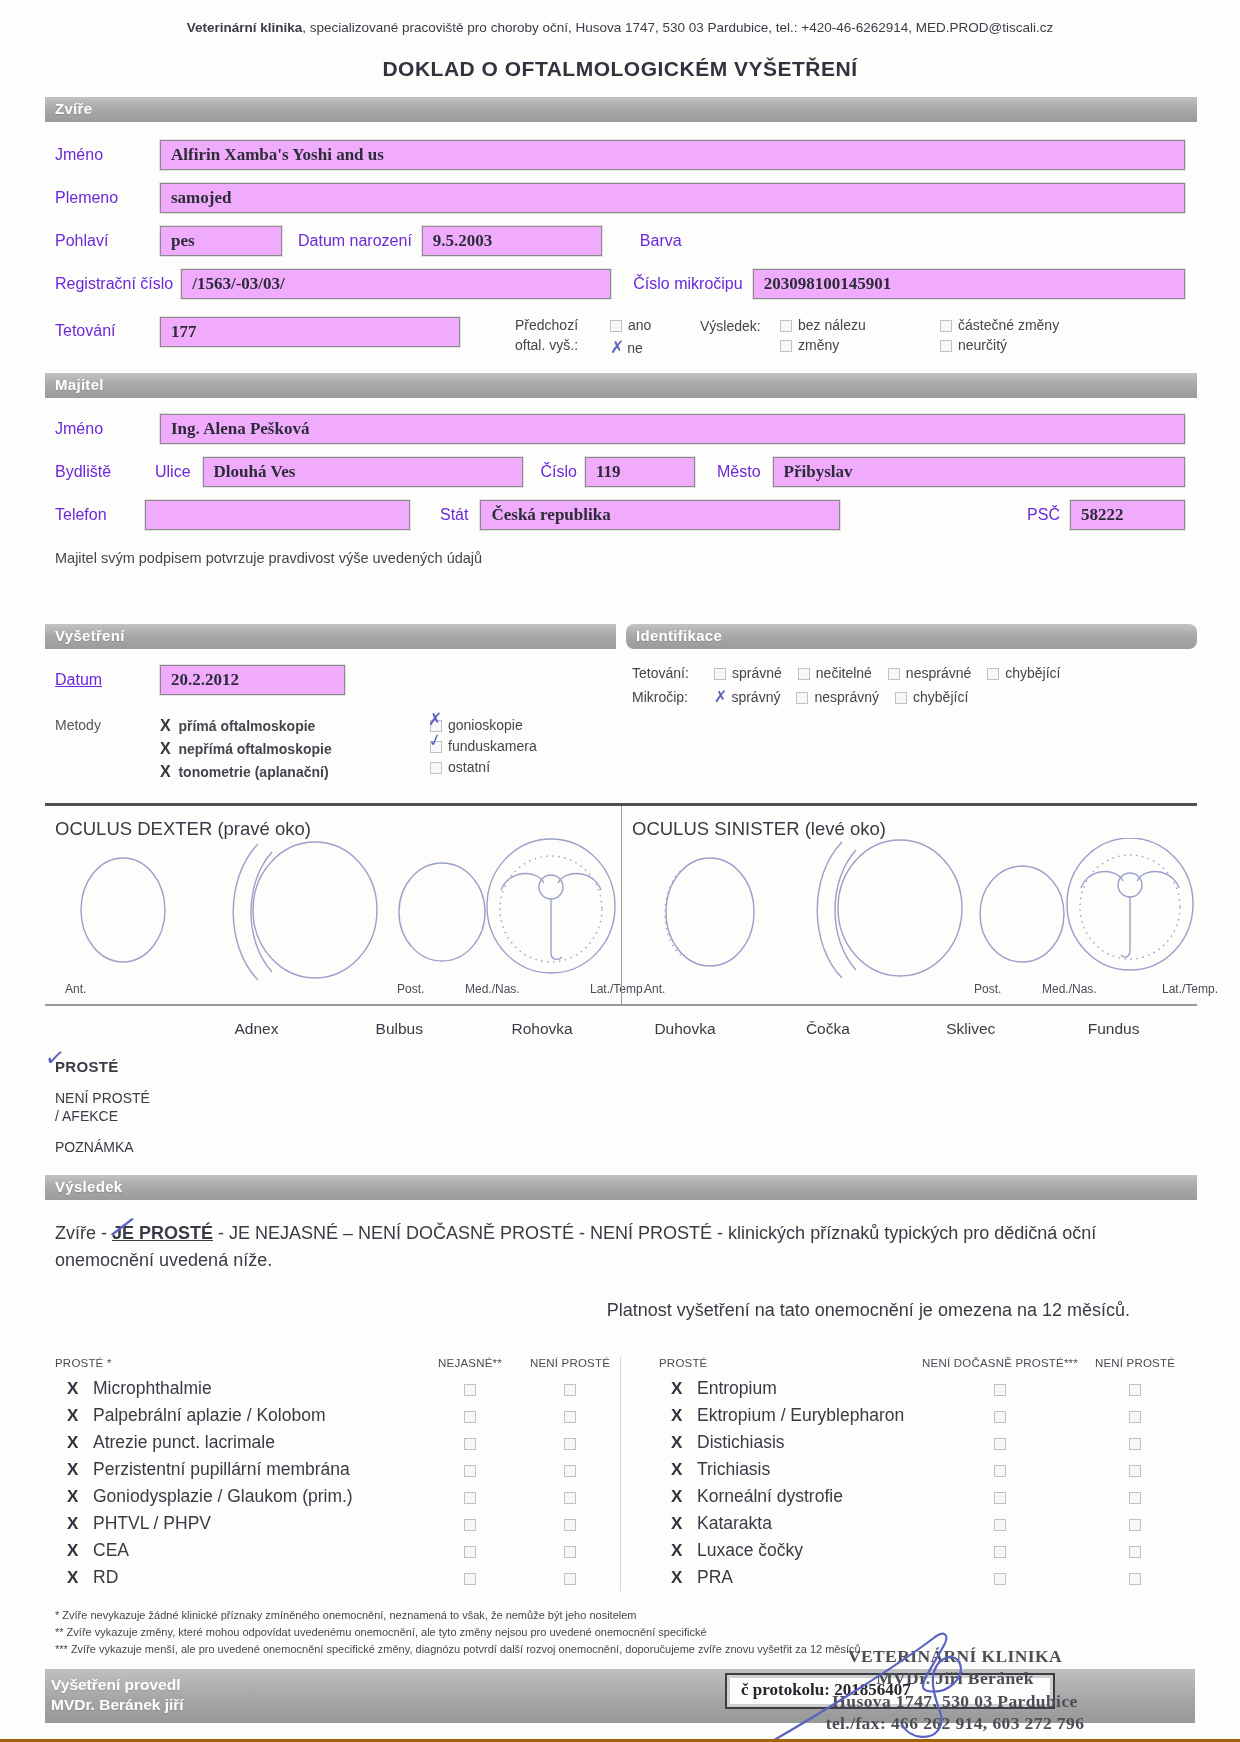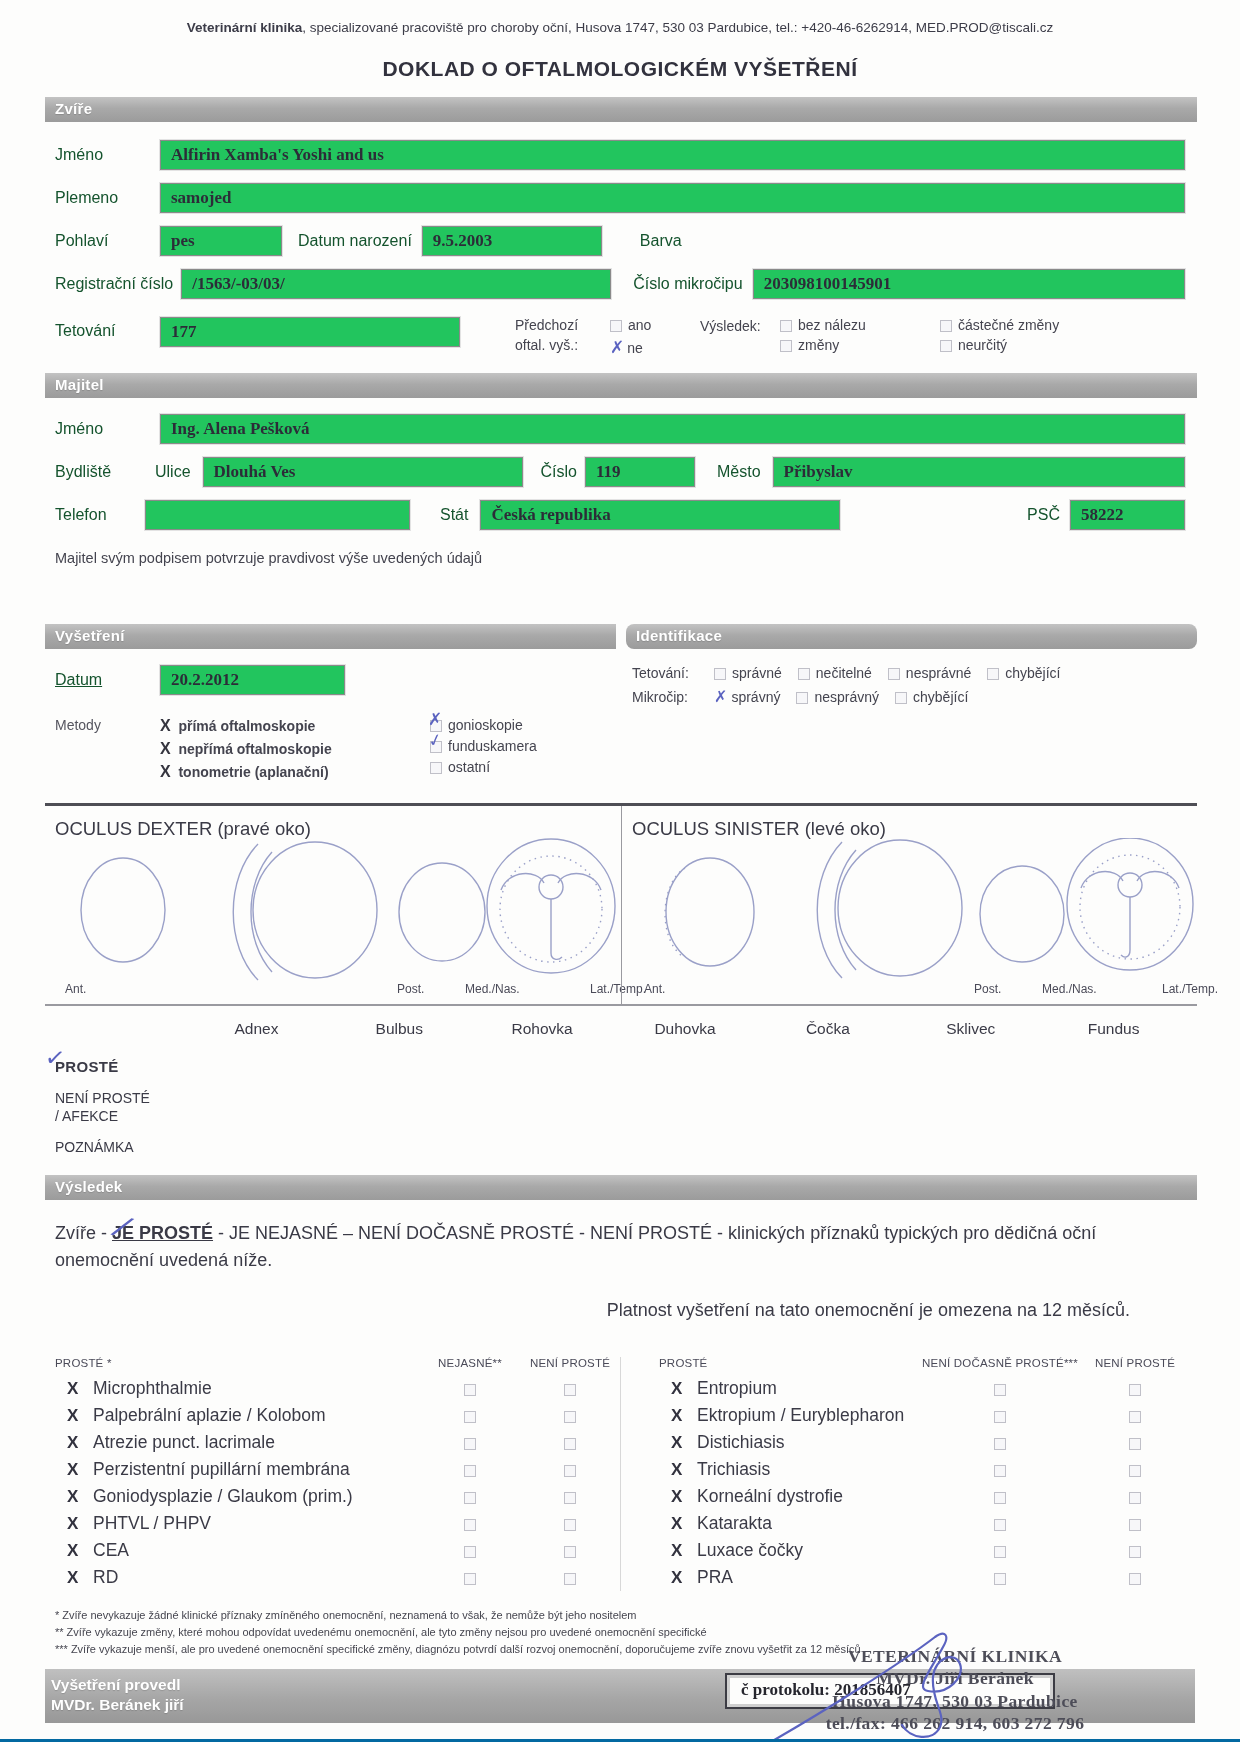--- a/index.html
+++ b/index.html
@@ -2,42 +2,42 @@
 <html><head>
 <meta charset="utf-8">
 <style>
   * { margin:0; padding:0; box-sizing:border-box; }
   html,body { background:#e8e8e8; }
   .page {
     position:relative; width:1240px; height:1742px; margin:0 auto;
     background:#fdfdfc; color:#35353f;
     font-family:"Liberation Sans", sans-serif;
     overflow:hidden;
-    border-bottom:3px solid #0369a1;
+    border-bottom:3px solid #a16207;
   }
   .content { padding:14px 55px 0 55px; }
 
   .clinic-line { text-align:center; font-size:13.5px; color:#3c3c48; margin-top:6px; }
   .clinic-line b { font-weight:bold; }
   .doc-title { text-align:center; font-size:21px; font-weight:bold; color:#32323e; margin-top:22px; letter-spacing:.5px; }
 
   .bar {
     height:25px; margin-top:16px;
     background:linear-gradient(180deg,#c3c3c3 0%,#a9a9a9 45%,#9b9b9b 100%);
     color:#fff; font-weight:bold; font-size:15px;
     padding:3px 10px; letter-spacing:.3px;
     text-shadow:0 1px 1px rgba(0,0,0,.15);
   }
   .bar-row { display:flex; gap:10px; margin-top:58px; }
   .bar-row .bar { flex:1; margin-top:0; }
 
   .frow { display:flex; align-items:center; margin-top:13px; }
-  .lbl { font-size:16px; color:#14532d; white-space:nowrap; }
+  .lbl { font-size:16px; color:#6d28d9; white-space:nowrap; }
   .field {
-    border:1.6px solid #8a8a8a; background:#22c55e;
+    border:1.6px solid #8a8a8a; background:#f0abfc;
     min-height:30px; display:flex; align-items:center;
     padding:2px 10px;
     font-family:"Liberation Serif", serif; font-weight:bold; font-size:17px; color:#2c2c38;
     box-shadow:0 0 0 1px #e3e3e3;
   }
   .cb {
     display:inline-block; width:12px; height:12px;
     border:1px solid #c0c0c8; background:#f7f7f9;
     vertical-align:middle; margin-right:6px; flex:none;
   }

